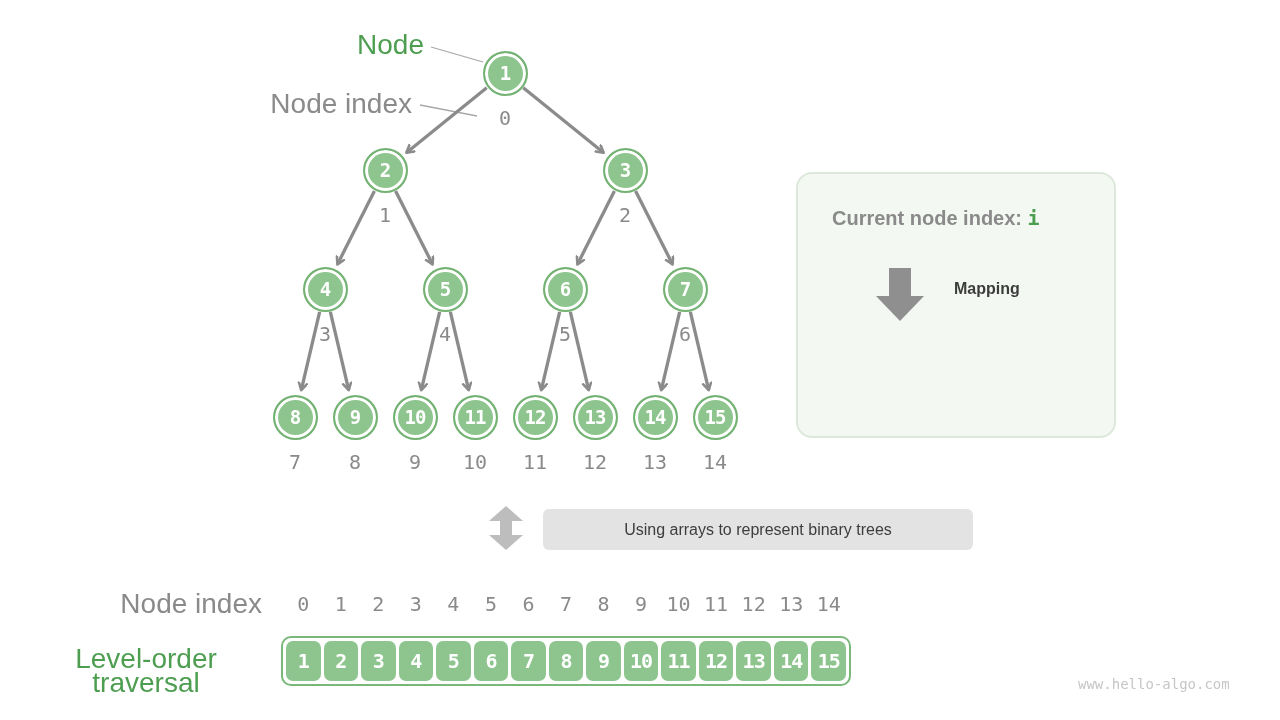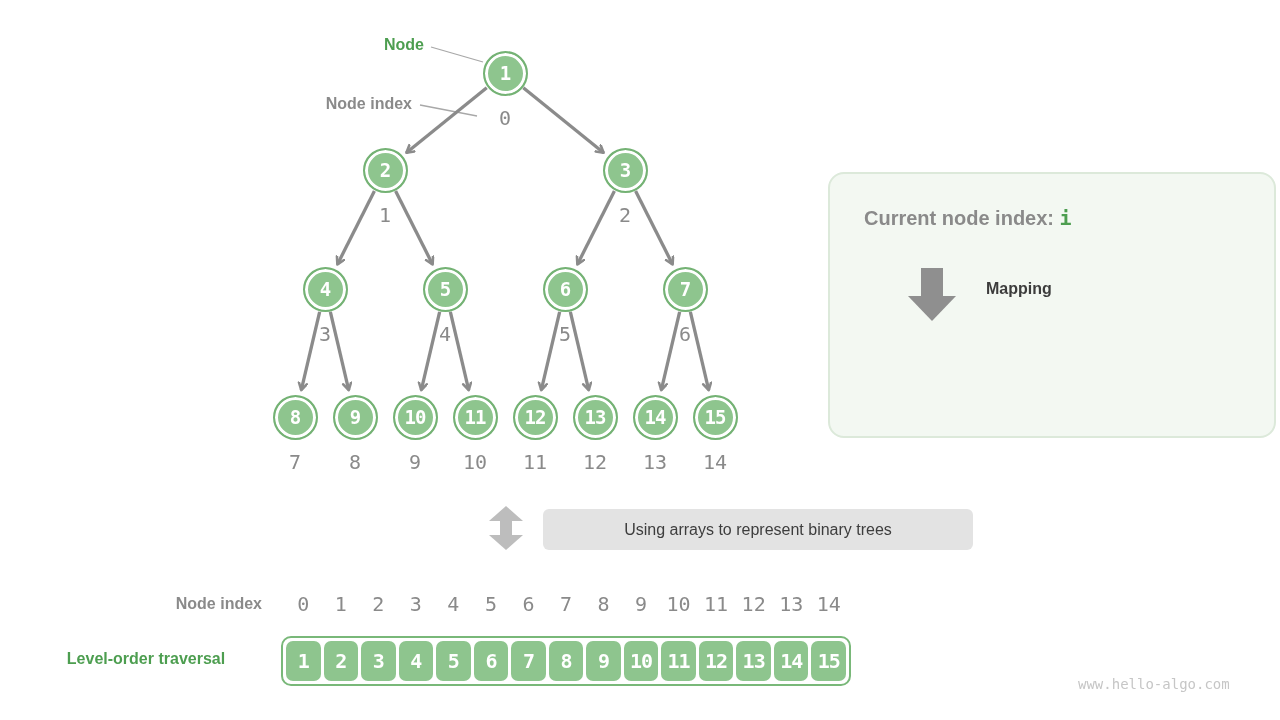--- a/index.html
+++ b/index.html
@@ -19,26 +19,26 @@
     box-shadow: inset 0 0 0 3px #ffffff;
     color:#ffffff; font-family:"DejaVu Sans Mono", monospace;
     font-weight:bold; font-size:19px; letter-spacing:-1px;
     display:flex; align-items:center; justify-content:center;
   }
   .tree-index {
     position:absolute; width:60px; text-align:center;
     font-family:"DejaVu Sans Mono", monospace; font-size:20px;
     color:#8a8a8a; line-height:24px;
   }
-  .diagram-label { position:absolute; font-weight:bold; font-size:16px; line-height:24px; color:#8a8a8a; }
+  .diagram-label { position:absolute; font-weight:normal; font-size:28px; line-height:24px; color:#8a8a8a; }
   .green-label { color:#4d9e50; }
 
   
   #info-box {
-    position:absolute; left:828px; top:172px; width:448px; height:266px;
+    position:absolute; left:796px; top:172px; width:320px; height:266px;
     background:#f3f8f2; border:2px solid #dce9da; border-radius:16px;
   }
   .box-line { position:absolute; left:34px; font-size:20px; font-weight:bold; color:#8a8a8a; line-height:24px; white-space:pre; }
   .code { color:#4d9e50; font-weight:bold; }
   #mapping-label { position:absolute; left:156px; top:106px; font-size:16px; font-weight:bold; color:#3c3c3c; }
   #map-arrow-shaft { position:absolute; left:91px; top:94px; width:22px; height:28px; background:#8f8f8f; }
   #map-arrow-head  { position:absolute; left:78px; top:122px; width:0; height:0;
     border-left:24px solid transparent; border-right:24px solid transparent; border-top:25px solid #8f8f8f; }
 
   

